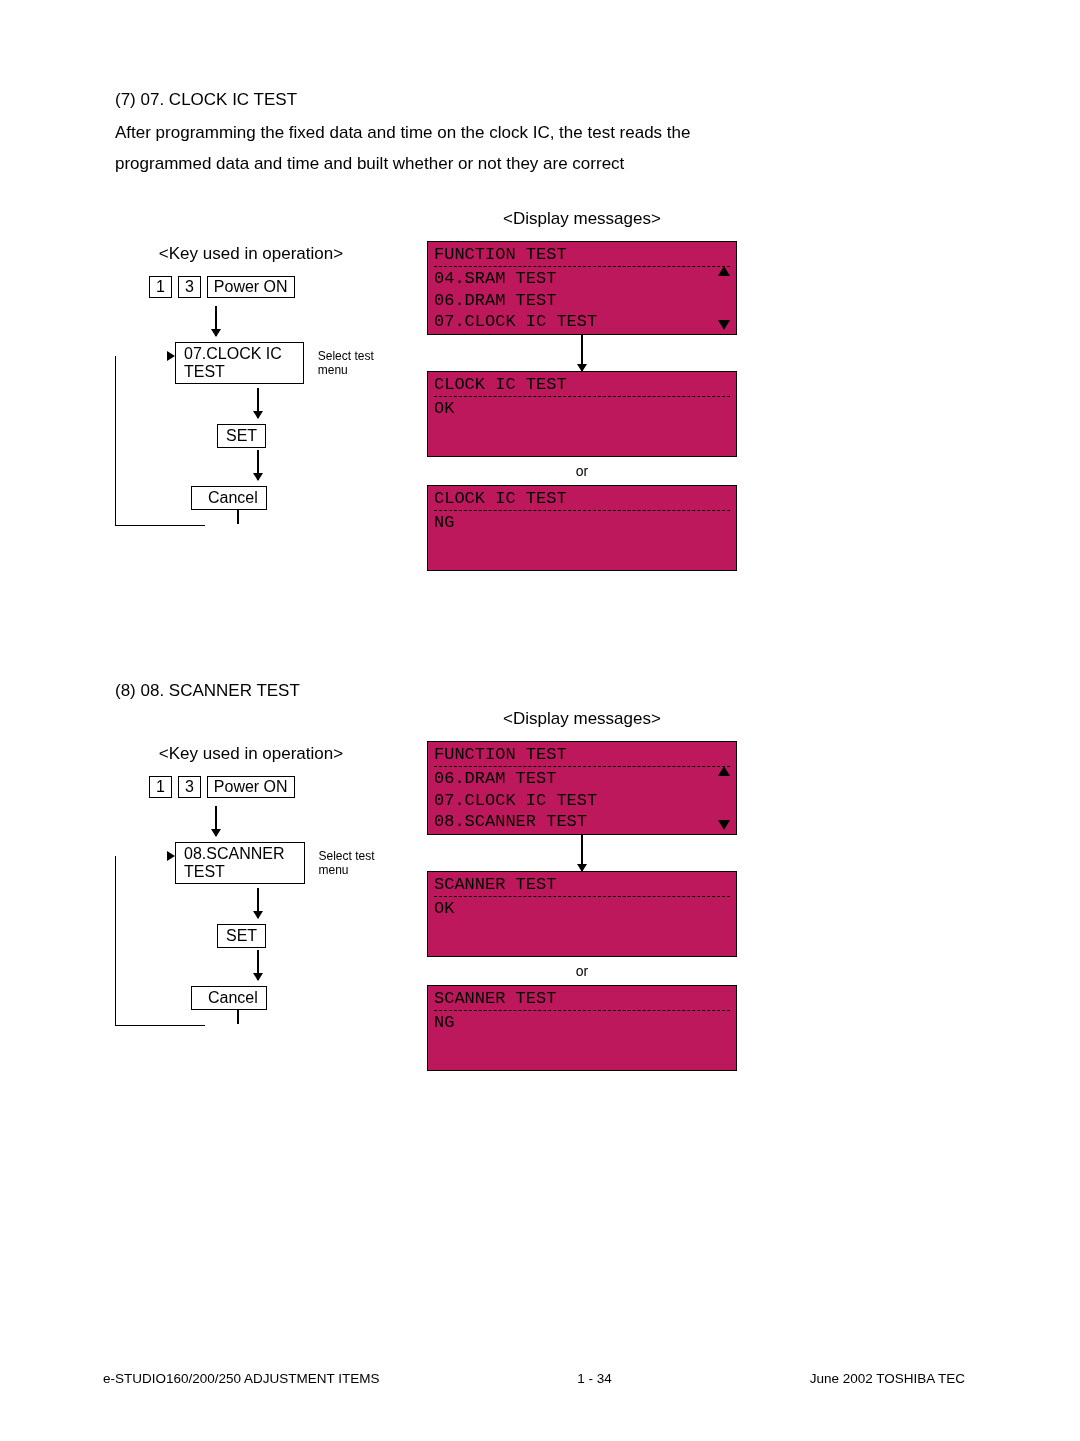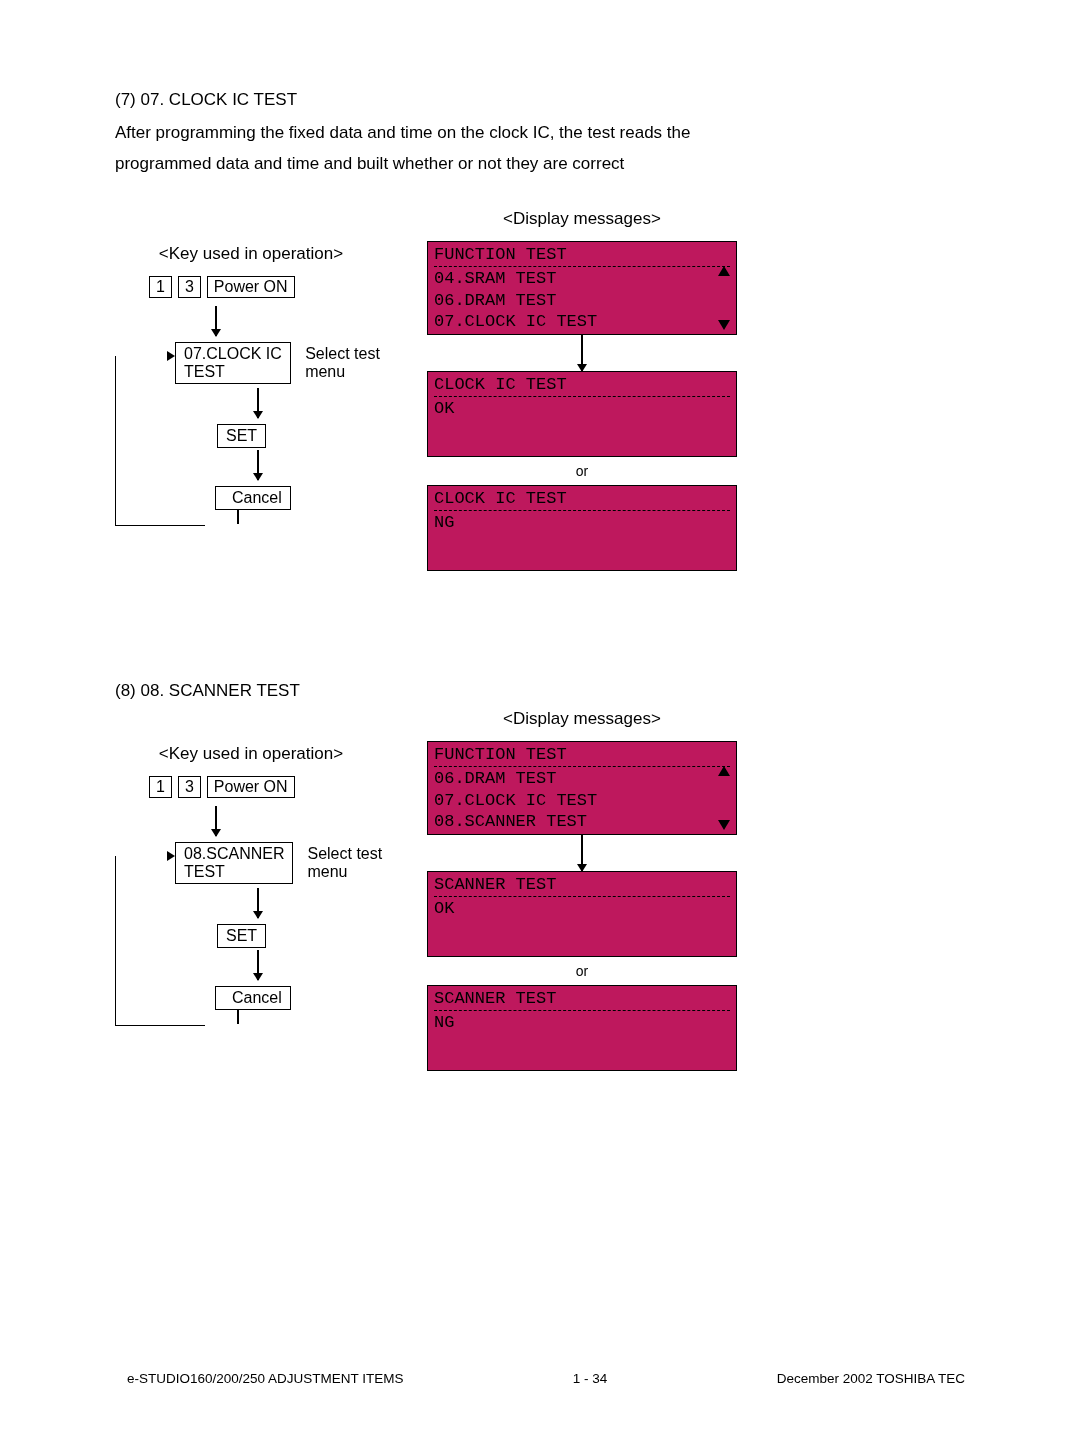--- a/index.html
+++ b/index.html
@@ -40,21 +40,21 @@
   }
   .flow-box {
     border: 1.5px solid #000;
     padding: 2px 8px;
     font-size: 16px;
     display: inline-block;
     background: #fff;
   }
   .flow-row { display: flex; align-items: center; gap: 14px; margin-bottom: 4px; }
   .flow-center { display: flex; justify-content: flex-start; }
-  .annot { font-size: 16px; }
+  .annot { font-size: 12px; }
 
   
   .v-arrow {
     width: 2px; height: 30px; background: #000; position: relative; margin: 2px 0 6px 0;
   }
   .v-arrow::after {
     content: ""; position: absolute; bottom: -1px; left: -4px;
     border-left: 5px solid transparent;
     border-right: 5px solid transparent;
     border-top: 8px solid #000;
@@ -118,26 +118,26 @@
     content:""; position:absolute; bottom:-1px; left:-4px;
     border-left:5px solid transparent; border-right:5px solid transparent;
     border-top:8px solid #000;
   }
   .or-label { text-align: center; margin: 6px 0; font-family: Arial, Helvetica, sans-serif; font-size: 14px; }
 
   
   .off-a { margin-left: 68px; } 
   .off-b { margin-left: 110px; }
   .off-set { margin-left: 70px; }
-  .off-cancel { margin-left: 68px; padding-left: 16px; }
+  .off-cancel { margin-left: 44px; padding-left: 16px; }
 
   .footer {
     position: absolute;
     bottom: 55px;
-    left: 127px;
+    left: 103px;
     right: 115px;
     display: flex;
     justify-content: space-between;
     font-size: 13.5px;
   }
 </style>
 </head>
 <body>
 
 <div class="page">
@@ -283,14 +283,14 @@
         <div class="line">NG</div>
       </div>
     </div>
   </div>
 
 </div>
 
 <div class="footer">
   <span>e-STUDIO160/200/250 ADJUSTMENT ITEMS</span>
   <span>1 - 34</span>
-  <span>December 2002 TOSHIBA TEC</span>
+  <span>June 2002 TOSHIBA TEC</span>
 </div>
 
 </body></html>

